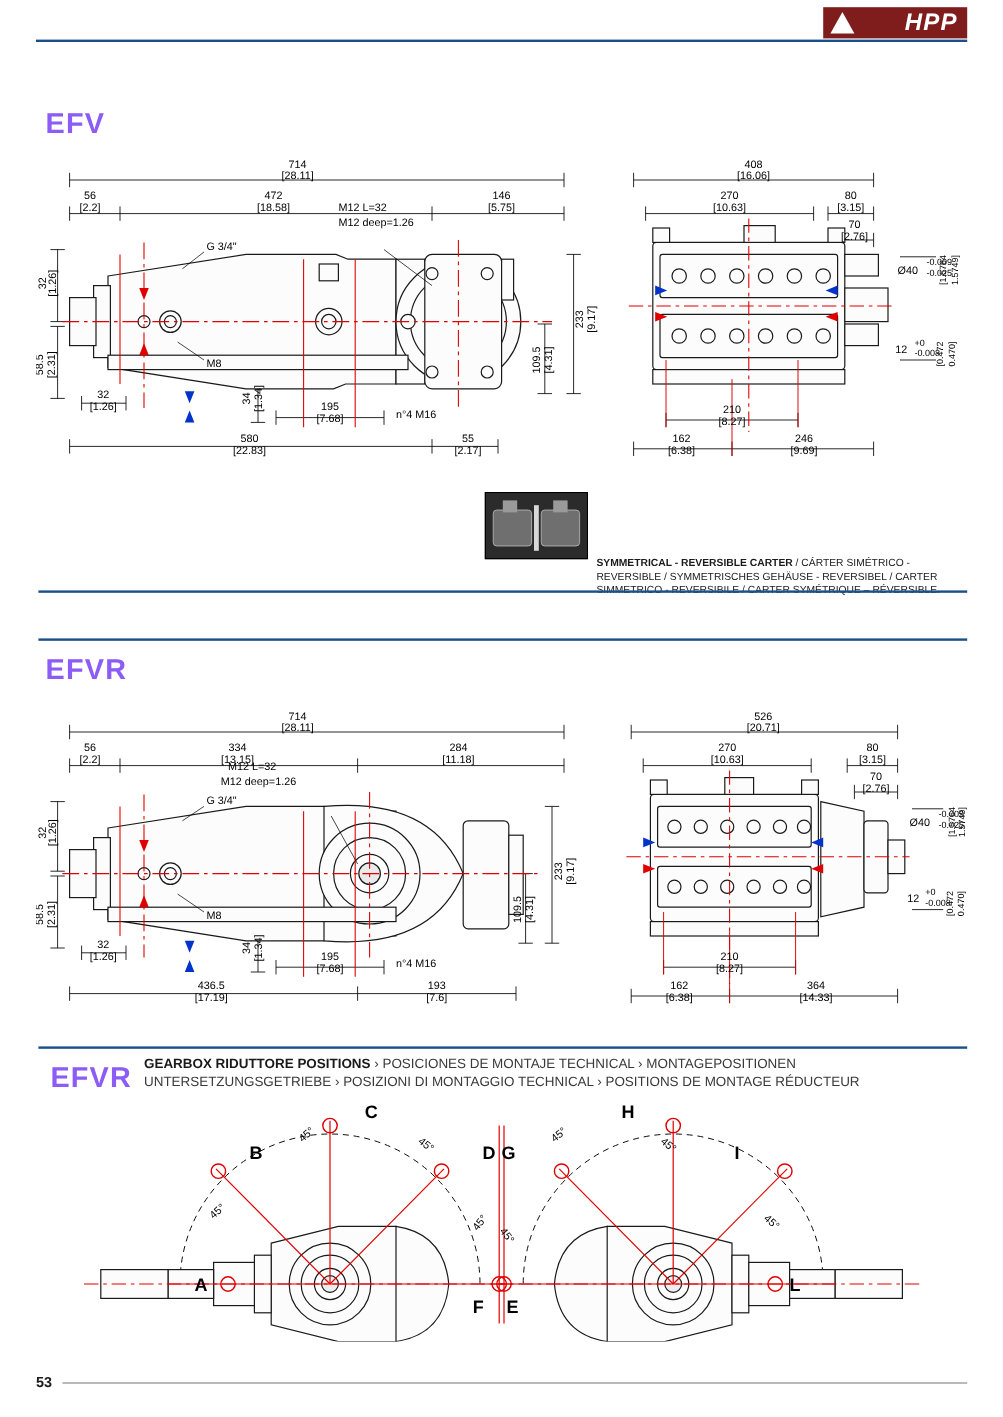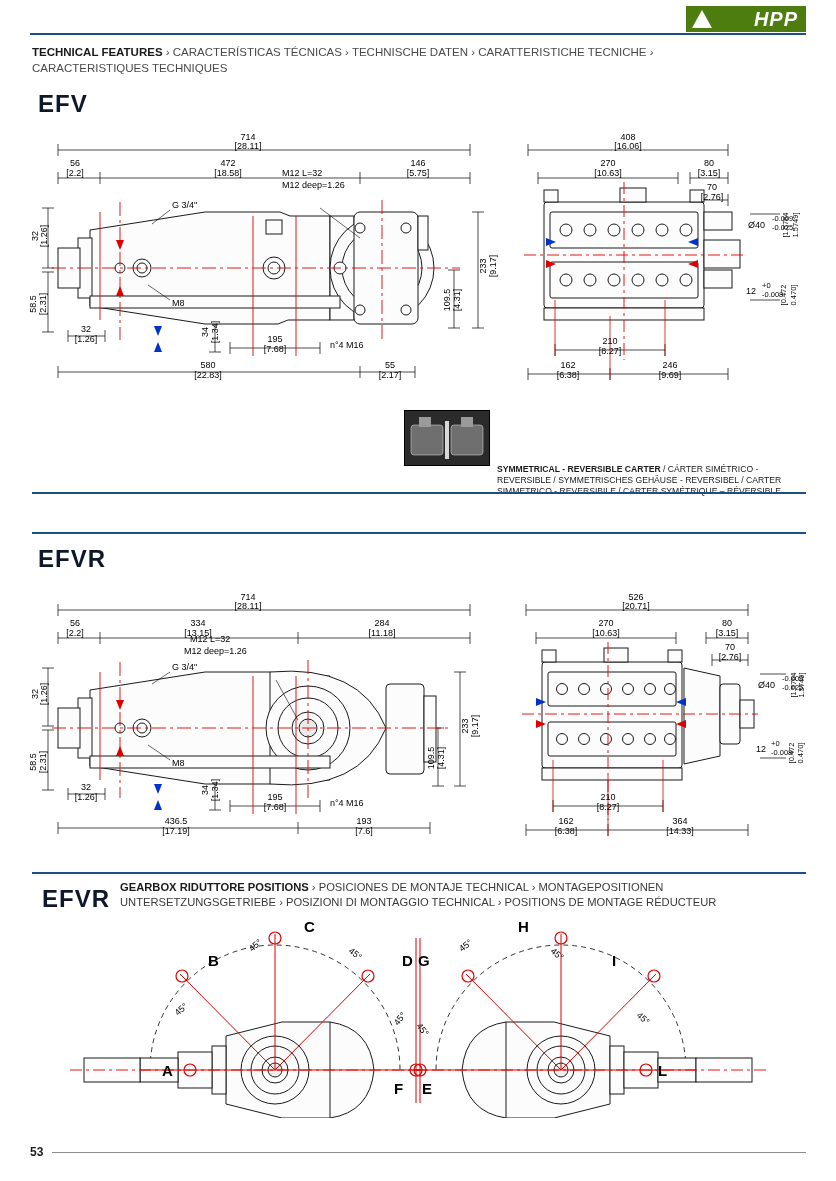--- a/index.html
+++ b/index.html
@@ -22,41 +22,41 @@
     font-size:10px; letter-spacing:2px; color:#8a8a8a; font-weight:bold;
     padding-top:4px;
   }
   .hdr-rule {
     position:absolute; left:30px; top:33px; width:776px; height:2px; background:#1b4f8a;
   }
   .logo {
     position:absolute; right:30px; top:6px; width:120px; height:28px;
   }
   .logo-box {
-    width:120px; height:26px; background:#4d7c0f; color:#fff;
+    width:120px; height:26px; background:#7f1d1d; color:#fff;
     display:flex; align-items:center; justify-content:flex-end;
     font-size:20px; font-weight:bold; letter-spacing:1px;
     padding-right:8px; font-style:italic;
   }
   .logo-tri {
     position:absolute; left:6px; top:4px; width:0; height:0;
     border-left:10px solid transparent; border-right:10px solid transparent;
     border-bottom:18px solid #fff;
   }
 
   
   .feat {
     position:absolute; left:32px; top:44px; width:780px;
     font-size:11.5px; line-height:16px; color:#1a1a1a;
   }
   .feat b { font-weight:bold; }
   .feat .lt { color:#4a4a4a; }
 
   .model-label {
-    position:absolute; font-size:24px; font-weight:bold; color:#0f172a;
+    position:absolute; font-size:24px; font-weight:bold; color:#8b5cf6;
     letter-spacing:1px;
   }
 
   
   .draw { position:absolute; }
   .dim-t { font-size:9px; fill:#000; font-family:"Liberation Sans", sans-serif; }
   .dim-t-s { font-size:7.5px; fill:#000; font-family:"Liberation Sans", sans-serif; }
 
   
   .symbox {
@@ -100,24 +100,20 @@
 
   <div class="hdr-rule"></div>
 
   <div class="logo">
     <div class="logo-box" style="position:relative;">
       <span class="logo-tri"></span>
       <span>HPP</span>
     </div>
   </div>
 
-  <div class="feat">
-    <b>TECHNICAL FEATURES</b><span class="lt"> › CARACTERÍSTICAS TÉCNICAS › TECHNISCHE DATEN ›  CARATTERISTICHE TECNICHE ›</span><br>
-    <span class="lt">CARACTERISTIQUES TECHNIQUES</span>
-  </div>
 
   <div class="model-label" style="left:38px; top:90px;">EFV</div>
 
   <svg class="draw" style="left:30px; top:120px;" width="480" height="290" viewBox="0 0 480 290">
     <g stroke="#000" fill="none" stroke-width="0.7">
 
       <line x1="28" y1="30" x2="440" y2="30"></line>
       <line x1="28" y1="24" x2="28" y2="36"></line>
         <line x1="440" y1="24" x2="440" y2="36"></line>
 

